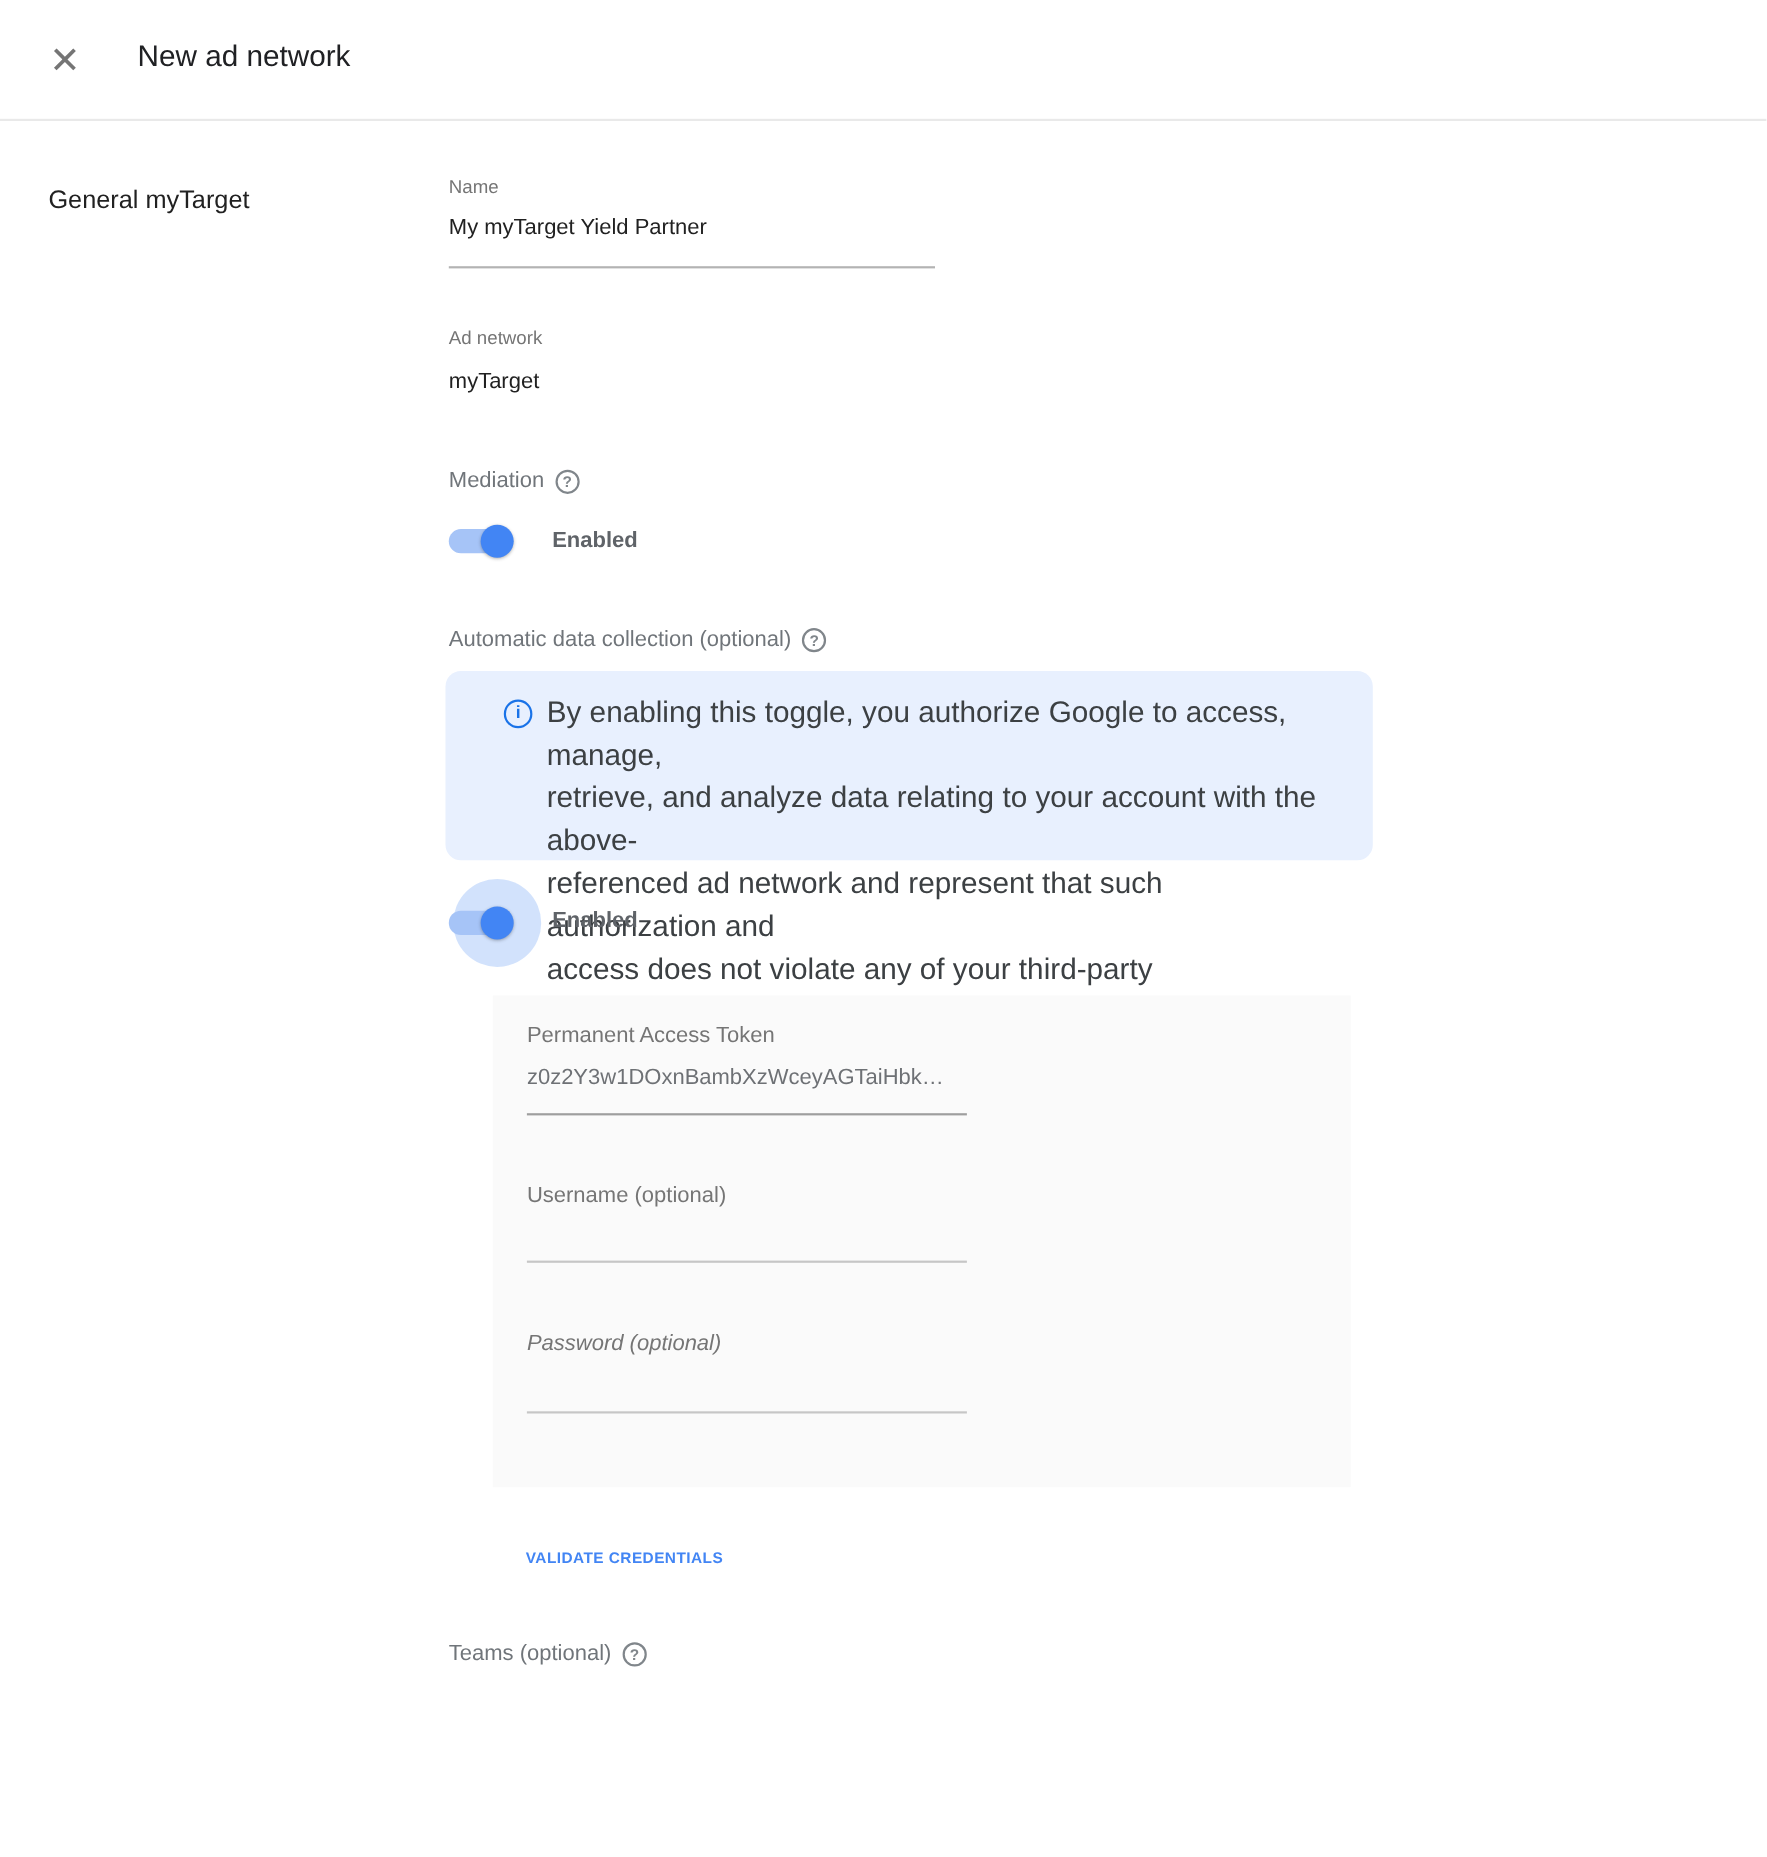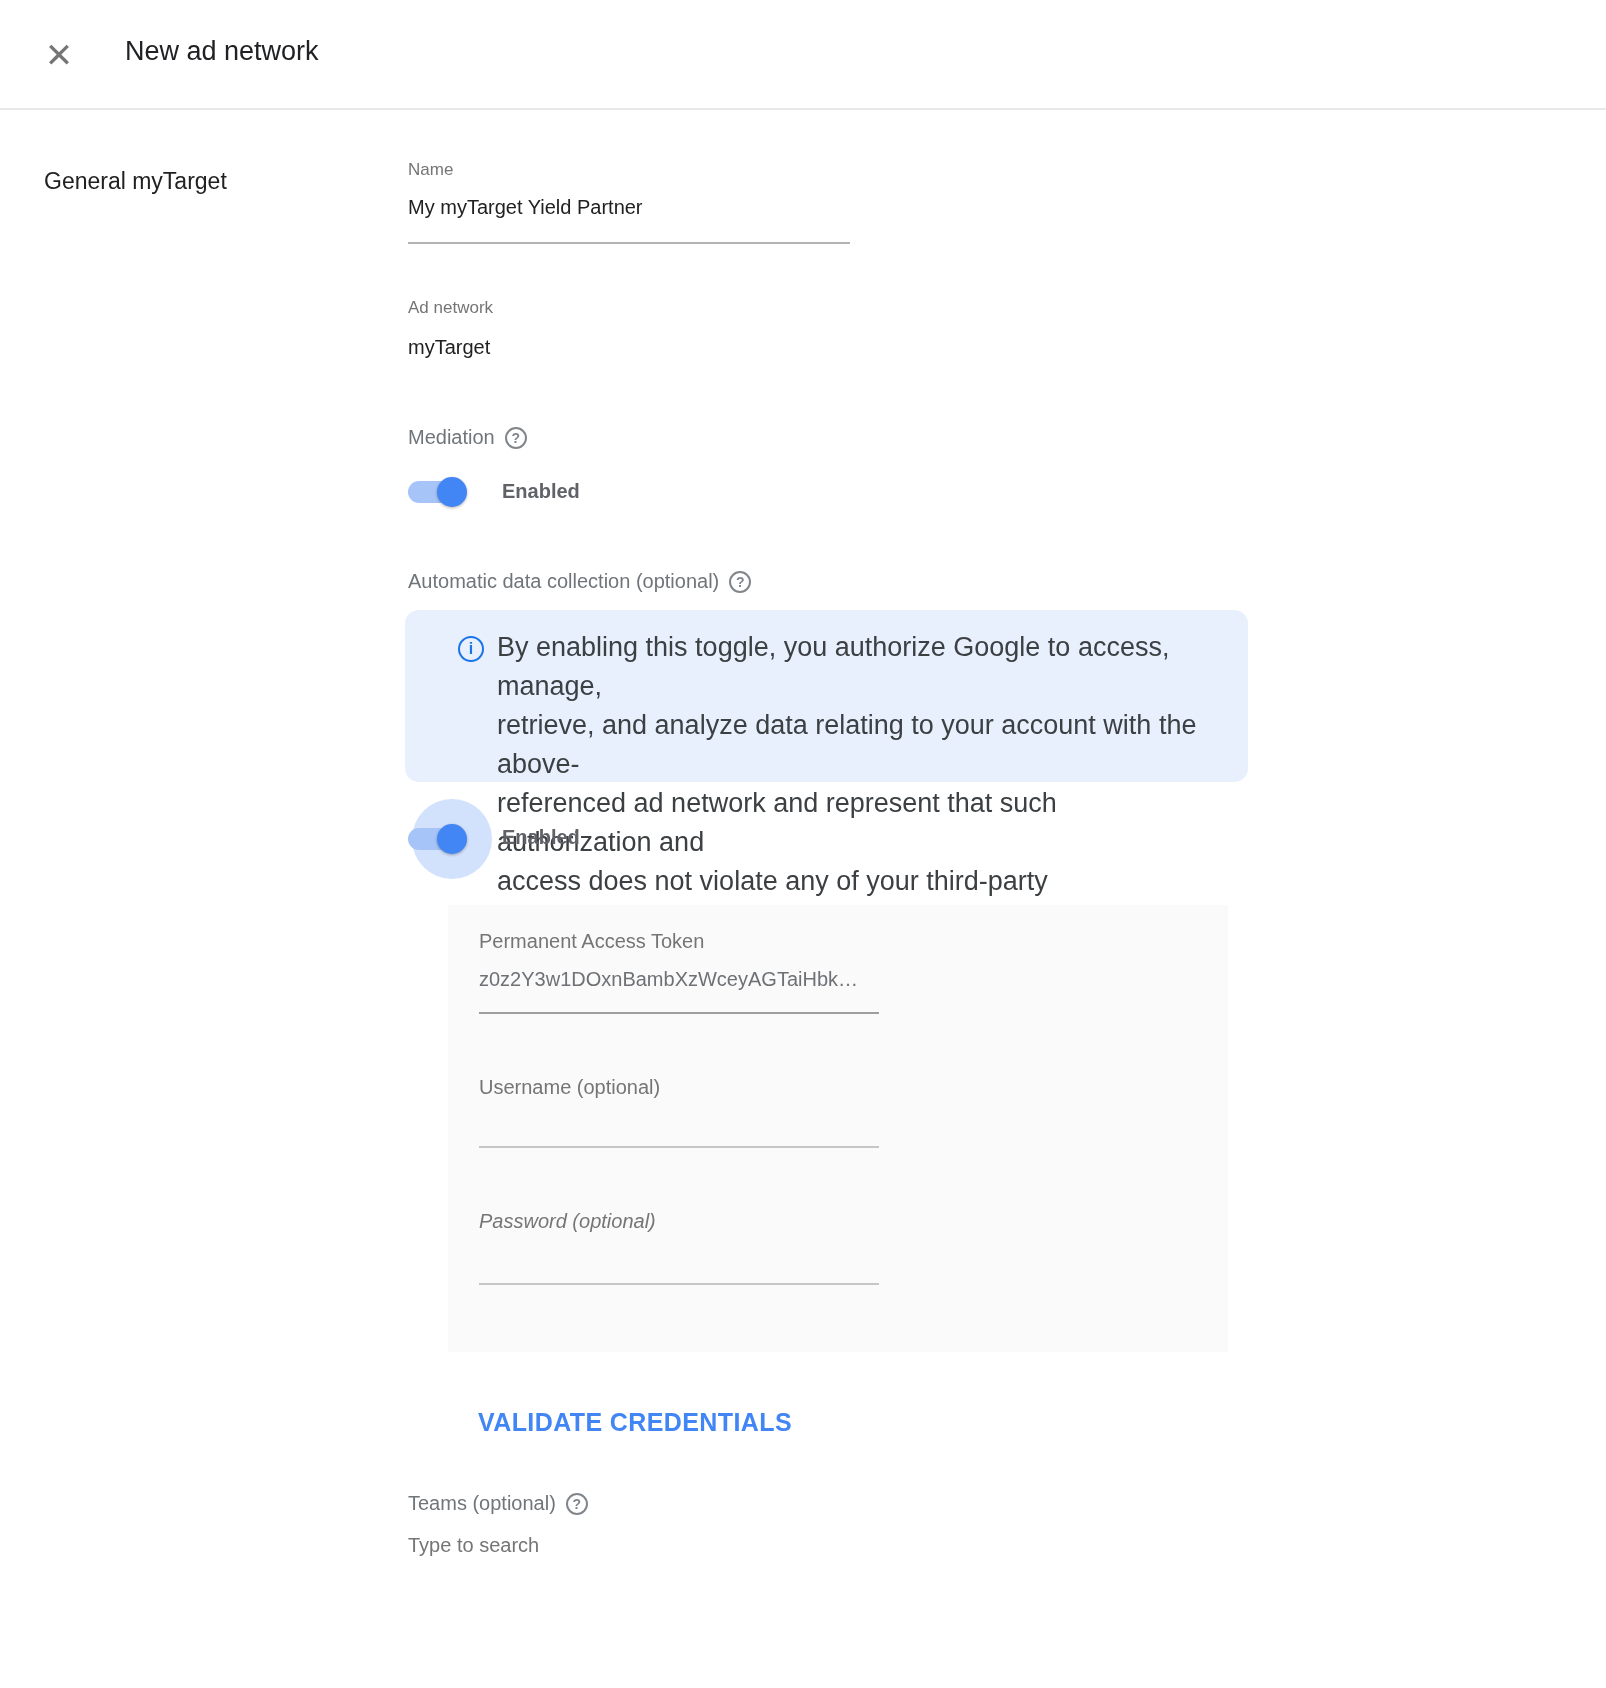--- a/index.html
+++ b/index.html
@@ -48,21 +48,21 @@
                font-size:27px; line-height:39px; color:#3c4043; white-space:pre-line; }
 
   
   .cred-box { position:absolute; left:448px; top:905px; width:780px; height:447px; background:#fafafa; }
   .cred-lbl { position:absolute; font-size:20px; color:#757575; }
   .cred-input { position:absolute; border:none; outline:none; background:transparent;
                 font-family:"Liberation Sans", sans-serif; font-size:20px; color:#6e7175;
                 width:400px; padding:0; }
 
   .validate-btn { position:absolute; left:478px; top:1408px; background:none; border:none;
-                  font-family:"Liberation Sans", sans-serif; font-size:25px; font-weight:bold;
+                  font-family:"Liberation Sans", sans-serif; font-size:14px; font-weight:bold;
                   color:#4285f4; letter-spacing:0.4px; cursor:pointer; }
 
   .teams-input { position:absolute; left:408px; top:1534px; width:520px; border:none; outline:none;
                  background:transparent; font-family:"Liberation Sans", sans-serif;
                  font-size:20px; color:#212121; padding:0; }
   .teams-input::placeholder { color:#757575; opacity:1; }
 
   
   .footer { position:absolute; left:0; top:1583px; width:1606px; height:105px;
             background:linear-gradient(#ffffff,#f6f6f6); border-top:2px solid #e4e4e4; }
@@ -144,16 +144,15 @@
   <div class="underline" style="left:479px; top:1283px; width:400px; background:#c6c6c6;"></div>
 
   <button class="validate-btn">VALIDATE CREDENTIALS</button>
 
   <div class="biglbl" style="left:408px; top:1492px;">
     <span>Teams (optional)</span>
     <span class="help">
         <span>?</span>
       </span>
   </div>
-  <input class="teams-input" type="text" placeholder="Type to search" style="">
 
 
 </div>
 
 </body></html>

